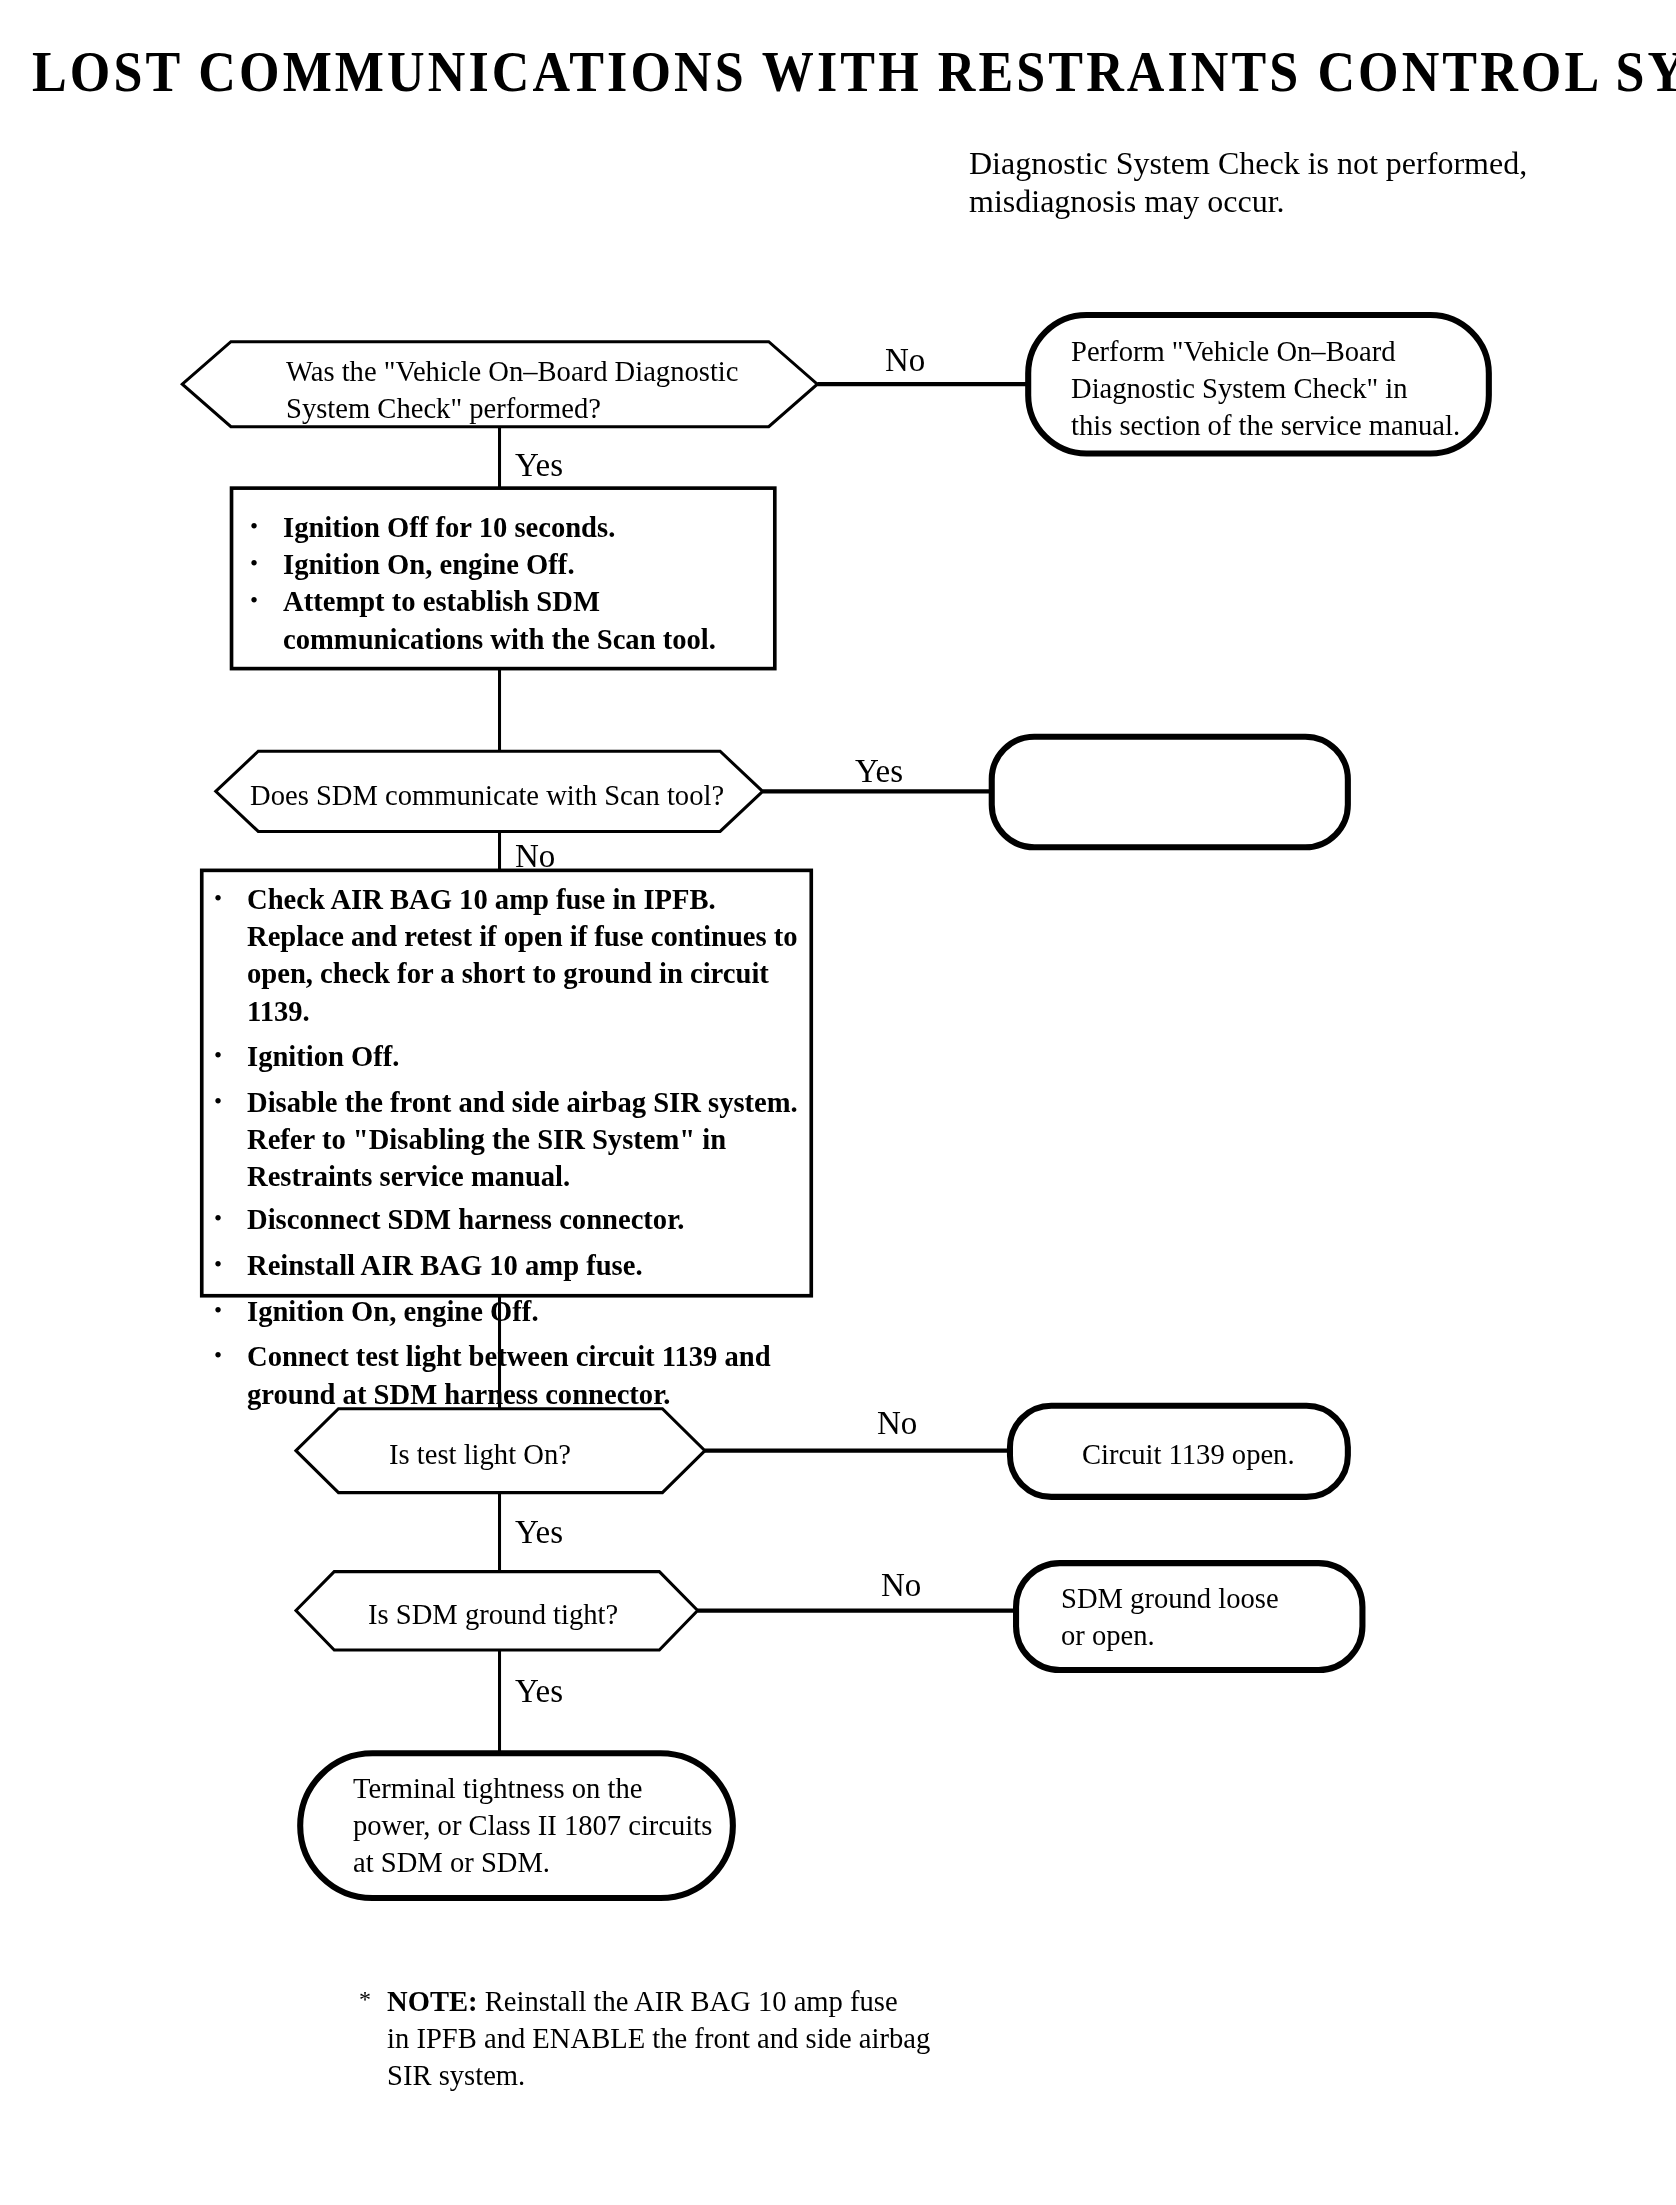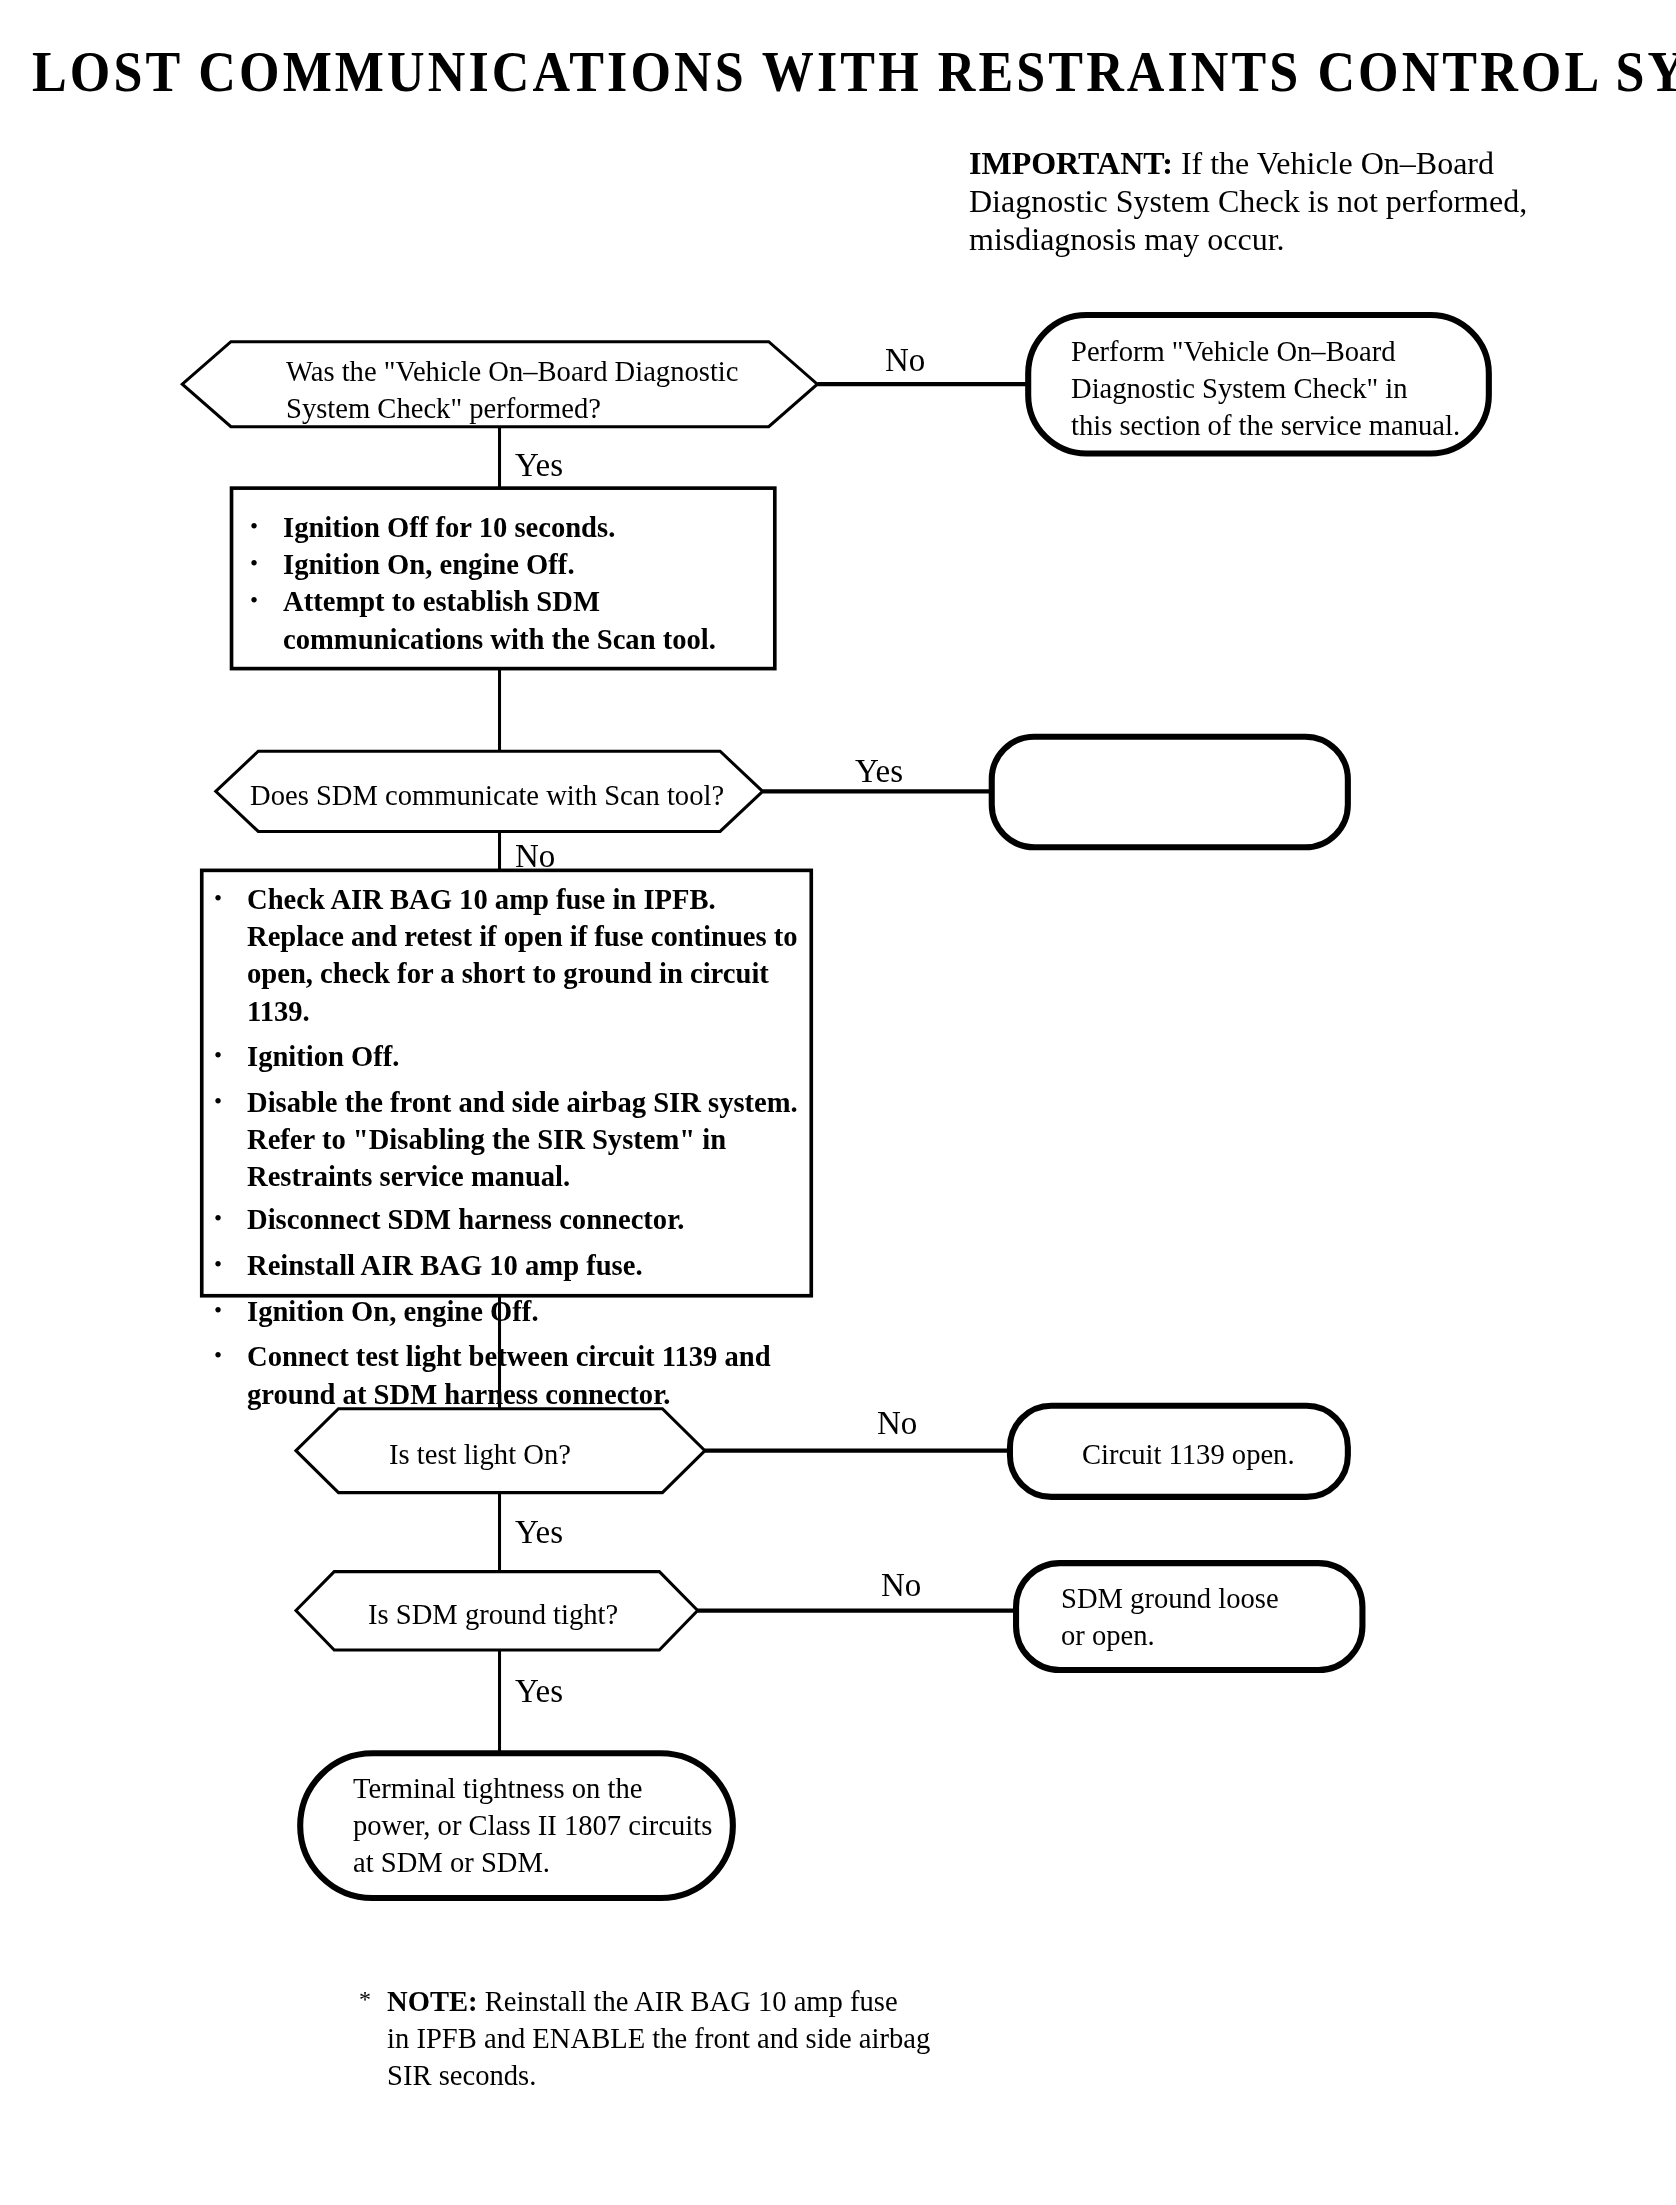--- a/index.html
+++ b/index.html
@@ -115,21 +115,20 @@
   .nowrapline { display: block; }
 </style>
 </head>
 <body>
 
 <div id="page">
 
   <div id="page-title">LOST COMMUNICATIONS WITH RESTRAINTS CONTROL SYSTEM</div>
 
   <div id="important-block">
-    <span class="nowrapline"><b>IMPORTANT:</b>   If the Vehicle On–Board</span>
     <span class="nowrapline">Diagnostic System Check is not performed,</span>
     <span class="nowrapline">misdiagnosis may occur.</span>
   </div>
 
   <svg id="flow-svg" viewBox="0 0 2758 3628">
 
     <polygon points="300,632 380,562 1265,562 1345,632 1265,702 380,702" fill="#ffffff" stroke="#000000" stroke-width="5"></polygon>
 
     <line x1="1345" y1="632" x2="1692" y2="632" stroke="#000000" stroke-width="7"></line>
 
@@ -272,18 +271,18 @@
     <span class="nowrapline">Terminal tightness on the</span>
     <span class="nowrapline">power, or Class II 1807 circuits</span>
     <span class="nowrapline">at SDM or SDM.</span>
   </div>
 
   <div id="footer-note">
     <span class="note-star">*</span>
     <div class="note-body">
       <span class="nowrapline"><b>NOTE:</b>  Reinstall the AIR BAG 10 amp fuse</span>
       <span class="nowrapline">in IPFB and ENABLE the front and side airbag</span>
-      <span class="nowrapline">SIR seconds.</span>
+      <span class="nowrapline">SIR system.</span>
     </div>
   </div>
 
 </div>
 
 
 </body></html>

